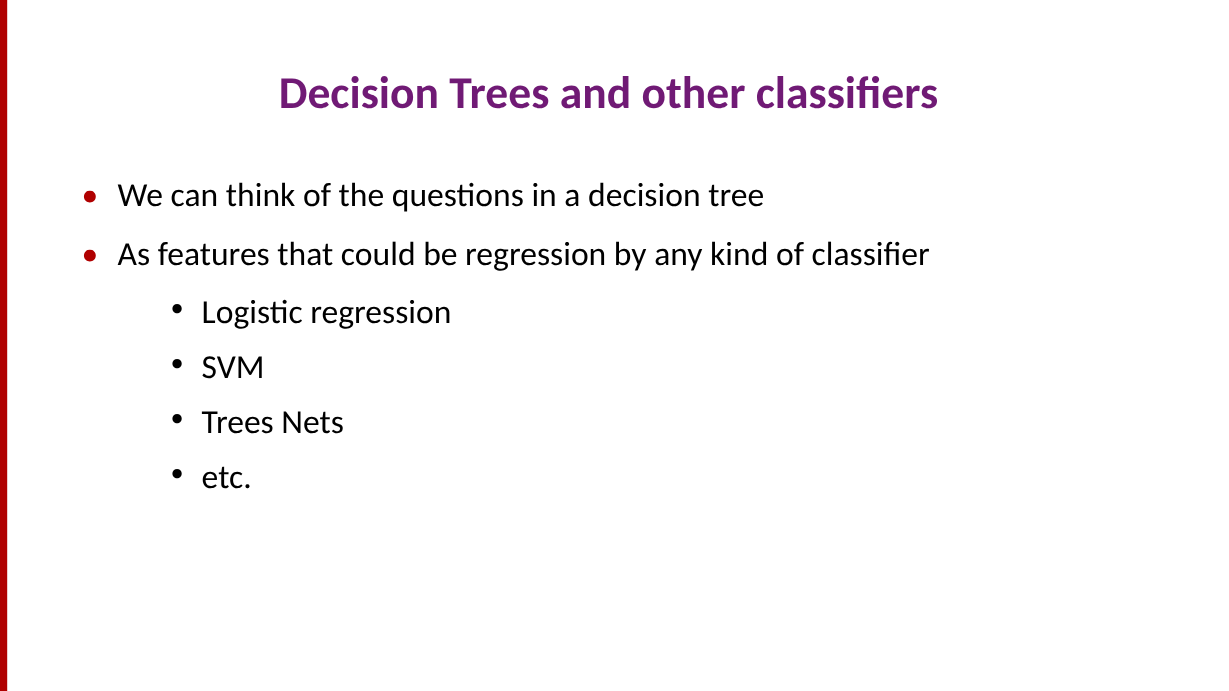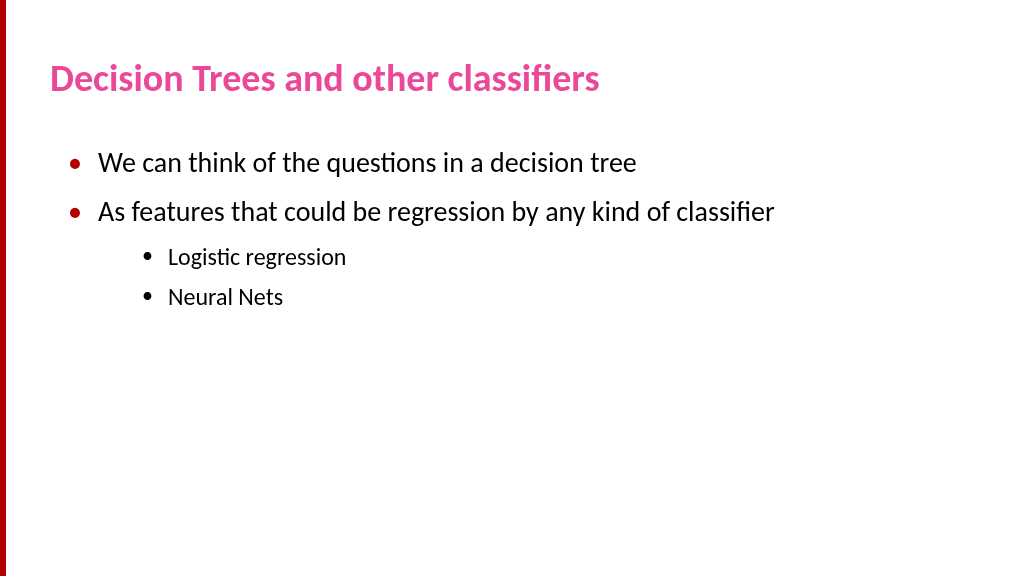--- a/index.html
+++ b/index.html
@@ -22,22 +22,22 @@
       width: 6px;
       height: 100%;
       background: #b00000;
     }
     .slide-content {
       padding: 55px 60px 40px 50px;
     }
     .slide-title {
       font-size: 38px;
       font-weight: 700;
-      color: #ec4899;
-      text-align: left;
+      color: #701a75;
+      text-align: center;
       margin-bottom: 42px;
     }
     .main-list {
       list-style: none;
       padding-left: 12px;
       margin-top: 20px;
     }
     .main-item {
       font-size: 28px;
       color: #000000;
@@ -53,21 +53,21 @@
       left: 6px;
       top: 0;
       font-size: 28px;
     }
     .sub-list {
       list-style: none;
       margin-top: 8px;
       padding-left: 0;
     }
     .sub-item {
-      font-size: 24px;
+      font-size: 28px;
       color: #000000;
       line-height: 1.5;
       margin-bottom: 4px;
       position: relative;
       padding-left: 70px;
     }
     .sub-item::before {
       content: "•";
       color: #000000;
       position: absolute;
@@ -88,18 +88,24 @@
     <li class="main-item">
       <span>We can think of the questions in a decision tree</span>
     </li>
     <li class="main-item">
       <span>As features that could be regression by any kind of classifier</span>
       <ul class="sub-list">
         <li class="sub-item">
           <span>Logistic regression</span>
         </li>
         <li class="sub-item">
-          <span>Neural Nets</span>
+          <span>SVM</span>
+        </li>
+        <li class="sub-item">
+          <span>Trees Nets</span>
+        </li>
+        <li class="sub-item">
+          <span>etc.</span>
         </li>
       </ul>
     </li>
   </ul>
 </div>
 
 </body></html>

